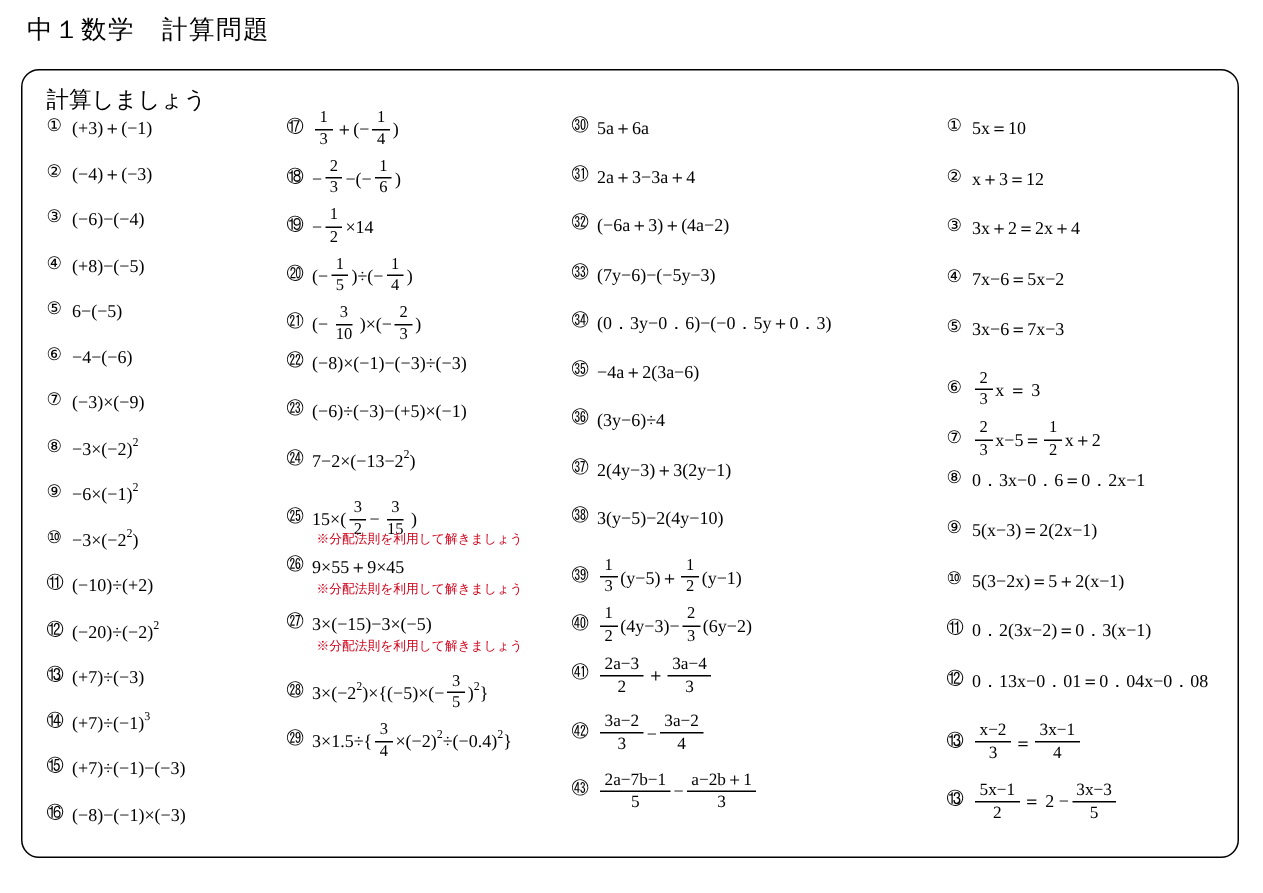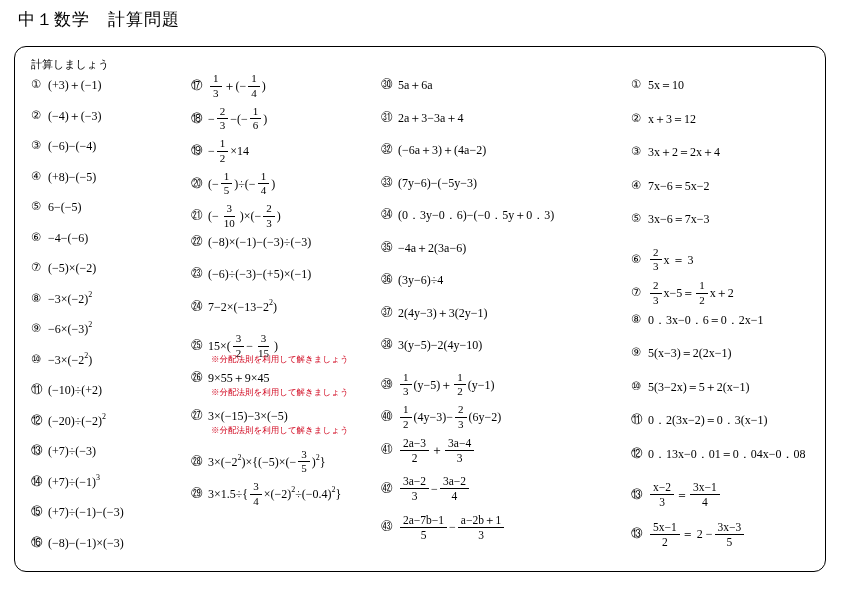--- a/index.html
+++ b/index.html
@@ -36,21 +36,21 @@
     border: 1.5px solid #000;
     border-radius: 12px;
     box-sizing: border-box;
   }
   .col {
     position: absolute;
     top: 10px;
     box-sizing: border-box;
   }
   .col-head {
-    font-size: 11px;
+    font-size: 15px;
     margin-bottom: 6px;
     white-space: nowrap;
   }
   .c1 { left: 16px;  width: 160px; }
   .c2 { left: 176px; width: 190px; }
   .c3 { left: 366px; width: 250px; }
   .c4 { left: 616px; width: 195px; }
 
   .item {
     position: relative;
@@ -146,34 +146,34 @@
         </div>
         <div class="item" style="position: absolute; left: 0px; top: 174.5px;">
           <span class="num">⑥</span>
           <span class="expr">
             <span class="txt">−4−(−6)</span>
           </span>
         </div>
         <div class="item" style="position: absolute; left: 0px; top: 205px;">
           <span class="num">⑦</span>
           <span class="expr">
-            <span class="txt">(−5)×(−2)</span>
+            <span class="txt">(−3)×(−9)</span>
           </span>
         </div>
         <div class="item" style="position: absolute; left: 0px; top: 235.5px;">
           <span class="num">⑧</span>
           <span class="expr">
             <span class="txt">−3×(−2)</span>
             <span class="sup">2</span>
           </span>
         </div>
         <div class="item" style="position: absolute; left: 0px; top: 266px;">
           <span class="num">⑨</span>
           <span class="expr">
-            <span class="txt">−6×(−3)</span>
+            <span class="txt">−6×(−1)</span>
             <span class="sup">2</span>
           </span>
         </div>
         <div class="item" style="position: absolute; left: 0px; top: 296.5px;">
           <span class="num">⑩</span>
           <span class="expr">
             <span class="txt">−3×(−2</span>
             <span class="sup">2</span>
             <span class="txt">)</span>
           </span>

